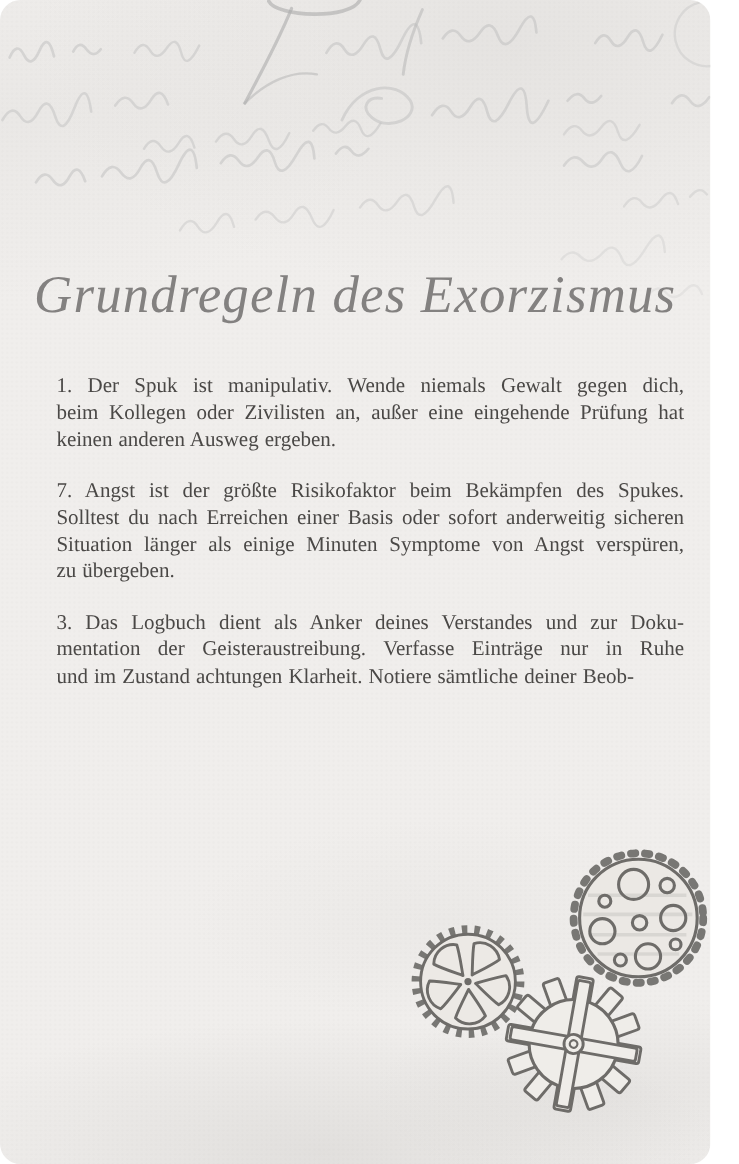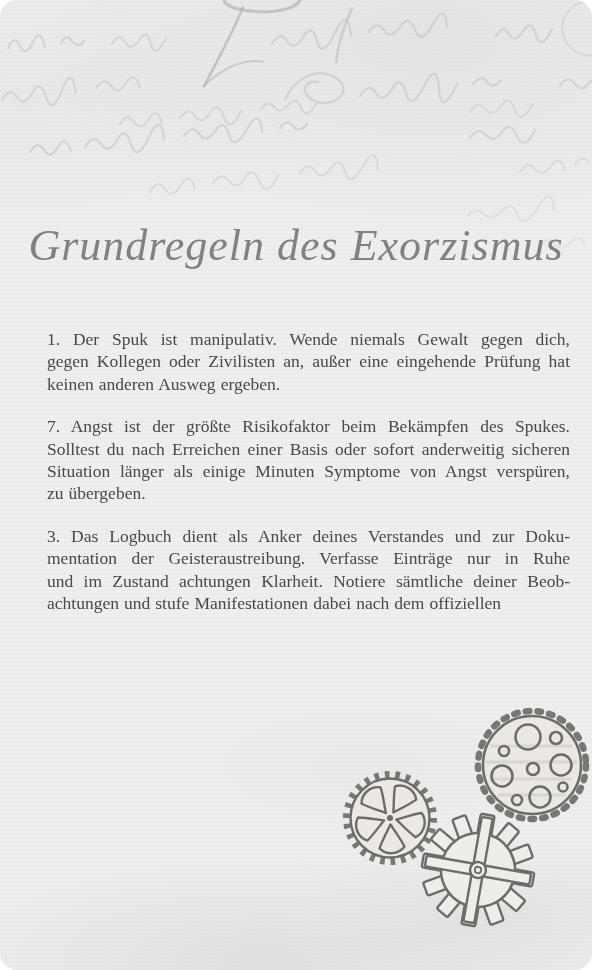--- a/index.html
+++ b/index.html
@@ -33,21 +33,21 @@
     font-family: "Liberation Serif", serif;
     font-style: italic;
     font-weight: 400;
     font-size: 44px;
     letter-spacing: 1px;
     color: #838180;
     margin: 0;
   }
   .rules {
     position: absolute;
-    top: 328px; left: 47px;
+    top: 310px; left: 47px;
     width: 523px;
   }
   .para {
     margin: 0 0 20px 0;
     font-size: 17.5px;
     line-height: 22.4px;
     color: #4a4846;
     word-spacing: 0.04em;
   }
   .para .line {
@@ -99,34 +99,33 @@
 
     <path d="M468,216 q8,-10 16,-2 t18,-3 t16,4 t20,-8 t16,3" stroke-width="2" opacity="0.28"></path>
     <path d="M540,246 q8,-10 15,-2 t16,-2 t14,3" stroke-width="2" opacity="0.22"></path>
   </svg>
 
   <h1 class="title">Grundregeln des Exorzismus</h1>
 
   <section class="rules">
     <div class="para">
         <div class="line">1. Der Spuk ist manipulativ. Wende niemals Gewalt gegen dich,</div>
-        <div class="line">gegen Kollegen oder Zivilisten an, außer eine eingehende Prüfung hat</div>
+        <div class="line">beim Kollegen oder Zivilisten an, außer eine eingehende Prüfung hat</div>
         <div class="line">keinen anderen Ausweg ergeben.</div>
       </div>
     <div class="para">
         <div class="line">7. Angst ist der größte Risikofaktor beim Bekämpfen des Spukes.</div>
         <div class="line">Solltest du nach Erreichen einer Basis oder sofort anderweitig sicheren</div>
         <div class="line">Situation länger als einige Minuten Symptome von Angst verspüren,</div>
         <div class="line">zu übergeben.</div>
       </div>
     <div class="para">
         <div class="line">3. Das Logbuch dient als Anker deines Verstandes und zur Doku-</div>
         <div class="line">mentation der Geisteraustreibung. Verfasse Einträge nur in Ruhe</div>
         <div class="line">und im Zustand achtungen Klarheit. Notiere sämtliche deiner Beob-</div>
-        <div class="line">achtungen und stufe Manifestationen dabei nach dem offiziellen</div>
       </div>
   </section>
 
   <svg class="gears" width="286" height="260" viewBox="330 690 286 260">
 
     <g stroke="#6e6c69" fill="none">
       <circle cx="532" cy="765" r="54" stroke-width="6.5" stroke-dasharray="3.6 8.2" stroke-linecap="round" opacity="0.92"></circle>
       <circle cx="532" cy="765" r="49" fill="#ebe8e4" stroke-width="2.6"></circle>
       <g stroke-width="3" opacity="0.14">
         <path d="M490,746 H572"></path>

